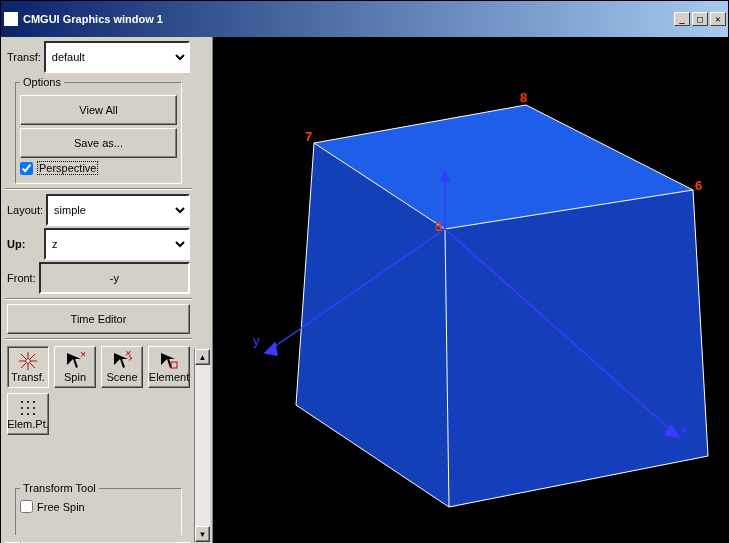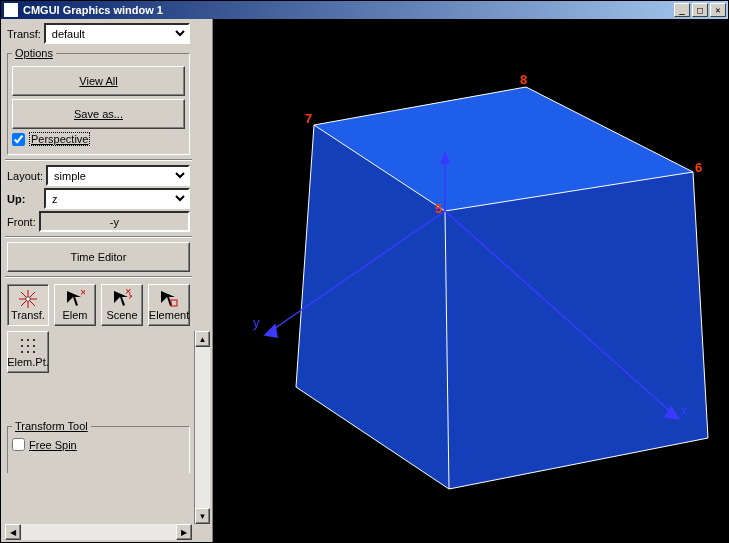--- a/index.html
+++ b/index.html
@@ -1,35 +1,35 @@
 <!DOCTYPE html>
 <html><head>
 <meta charset="utf-8">
 <style>
 * { box-sizing: border-box; margin: 0; padding: 0; font-family: "Tahoma", "MS Sans Serif", sans-serif; font-size: 11px; }
 body { background: #d4d0c8; width: 729px; height: 543px; overflow: hidden; }
 
 .window { width: 729px; height: 543px; border: 1px solid #000; background: #d4d0c8; display: flex; flex-direction: column; }
-.titlebar { height: 22px; background: linear-gradient(to right, #0a246a, #a6caf0); color: #fff; display: flex; align-items: center; padding: 0 2px; font-weight: bold; font-size: 12px; }
+.titlebar { height: 22px; background: linear-gradient(to right, #0a246a, #a6caf0); color: #fff; display: flex; align-items: center; padding: 18px 2px; font-weight: bold; font-size: 12px; }
 .titlebar .icon { width: 16px; height: 16px; background: #fff; border: 1px solid #0a246a; margin-right: 4px; }
 .titlebar .title { flex: 1; }
 .win-btns { display: flex; gap: 2px; }
 .win-btn { width: 16px; height: 14px; background: #d4d0c8; border: 1px solid #fff; border-right-color:#404040; border-bottom-color:#404040; font-size: 9px; display:flex; align-items:center; justify-content:center; color:#000; font-family: monospace; }
 
 .client { flex: 1; display: flex; }
 .sidepanel { width: 212px; background: #d4d0c8; border-right: 1px solid #808080; display: flex; flex-direction: column; padding: 2px 2px 0 2px; }
 .viewport { flex: 1; background: #000; position: relative; overflow: hidden; }
 
 .row { display: flex; align-items: center; margin: 2px 4px; }
 label.lab { margin-right: 3px; }
-select.combo, input.combo { flex: 1; height: 21px; background: #fff; border: 2px inset #fff; border-top-color:#808080; border-left-color:#808080; font-size:11px; padding: 0 2px; }
+select.combo, input.combo { flex: 1; height: 32px; background: #fff; border: 2px inset #fff; border-top-color:#808080; border-left-color:#808080; font-size:11px; padding: 0 2px; }
 input.combo[readonly] { background: #d4d0c8; text-align:center; }
 select.combo option { font-size:11px; }
 
-fieldset.group { border: 1px solid #fff; border-top-color:#808080; border-left-color:#808080; margin: 3px 4px; padding: 4px 4px 6px 4px; text-decoration: underline; }
+fieldset.group { border: 1px solid #fff; border-top-color:#808080; border-left-color:#808080; margin: 3px 12px; padding: 4px 4px 6px 4px; }
 fieldset.group legend { padding: 0 3px; }
 
 .btn { height: 30px; background: #d4d0c8; border: 1px solid #fff; border-right-color:#404040; border-bottom-color:#404040; box-shadow: inset -1px -1px 0 #808080; display:flex; align-items:center; justify-content:center; cursor: default; }
 .btn.full { width: 100%; margin: 3px 0; }
 
 .chk { display:flex; align-items:center; gap: 4px; margin: 2px 0; }
 .chk input { width:13px; height:13px; }
 
 .divider { height: 2px; border-top: 1px solid #808080; border-bottom: 1px solid #fff; margin: 4px 2px; }
 
@@ -127,21 +127,21 @@
               </div>
               <div class="tlab">Transf.</div>
             </div>
             <div class="tool">
               <div class="ticon">
                 <svg width="20" height="20" viewBox="0 0 20 20">
                     <path d="M2 2 L2 14 L8 8 L11 17 L13 16 L10 8 L16 8 Z" fill="#000"></path>
                     <text x="15" y="7" font-size="7" fill="#cc0000">×</text>
                   </svg>
               </div>
-              <div class="tlab">Elem</div>
+              <div class="tlab">Spin</div>
             </div>
             <div class="tool">
               <div class="ticon">
                 <svg width="20" height="20" viewBox="0 0 20 20">
                     <path d="M2 2 L2 14 L8 8 L11 17 L13 16 L10 8 L16 8 Z" fill="#000"></path>
                     <text x="13" y="6" font-size="6" fill="#cc0000">×</text>
                     <text x="16" y="11" font-size="6" fill="#cc0000">×</text>
                   </svg>
               </div>
               <div class="tlab">Scene</div>

